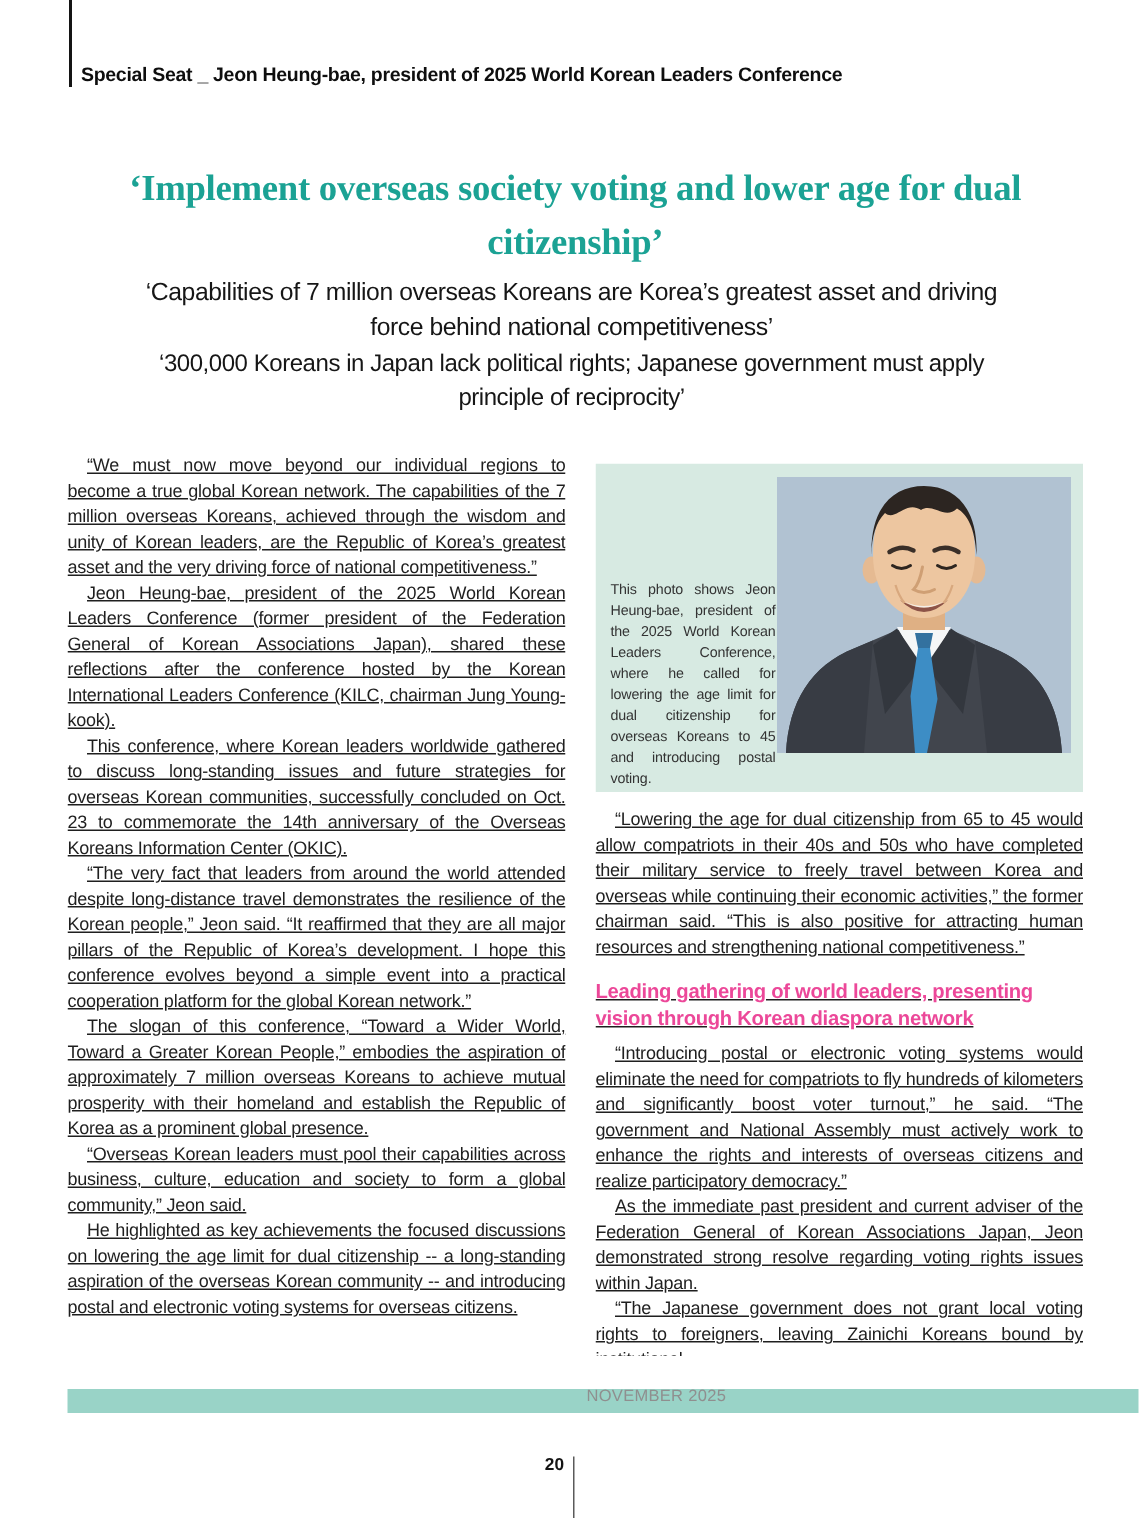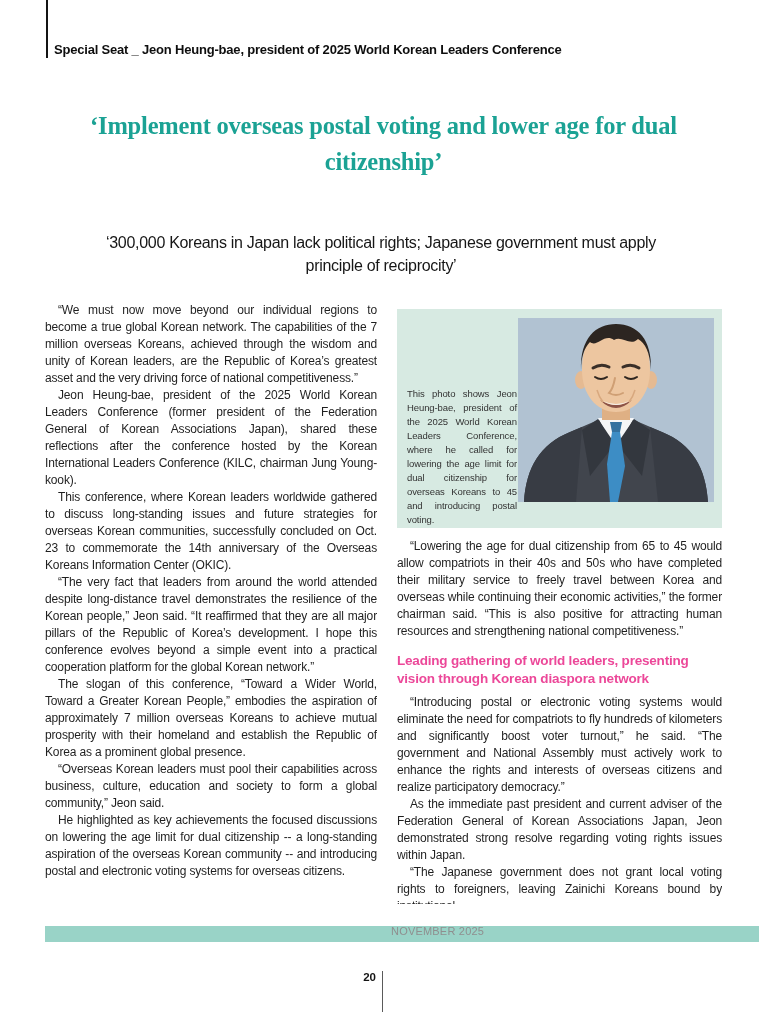--- a/index.html
+++ b/index.html
@@ -62,20 +62,21 @@
     letter-spacing: -0.3px;
   }
   
   .col {
     position: absolute;
     font-size: 12px;
     line-height: 17px;
     color: #1f1f1f;
     text-align: justify;
     letter-spacing: -0.15px;
+    text-decoration: underline;
   }
   .col p { text-indent: 13px; }
   .col-left { left: 45px; top: 302px; width: 332px; height: 600px; overflow: hidden; }
   .col-right { left: 397px; top: 309px; width: 325px; height: 595px; overflow: hidden; }
   
   .photo-box {
     position: relative;
     width: 325px; height: 219px;
     background: #d7eae2;
     margin-bottom: 10px;
@@ -136,21 +137,22 @@
   }
 </style>
 </head>
 <body>
 
 <div class="page">
 
   <div class="kicker-rule"></div>
   <div class="kicker">Special Seat _ Jeon Heung-bae, president of 2025 World Korean Leaders Conference</div>
 
-  <h1 class="title">‘Implement overseas postal voting and lower age for dual citizenship’</h1>
+  <h1 class="title">‘Implement overseas society voting and lower age for dual citizenship’</h1>
+  <div class="subtitle1">‘Capabilities of 7 million overseas Koreans are Korea’s greatest asset and driving force behind national competitiveness’</div>
   <div class="subtitle2">‘300,000 Koreans in Japan lack political rights; Japanese government must apply principle of reciprocity’</div>
 
   <div class="col col-left">
     <p>“We must now move beyond our individual regions to become a true global Korean network. The capabilities of the 7 million overseas Koreans, achieved through the wisdom and unity of Korean leaders, are the Republic of Korea’s greatest asset and the very driving force of national competitiveness.”</p>
     <p>Jeon Heung-bae, president of the 2025 World Korean Leaders Conference (former president of the Federation General of Korean Associations Japan), shared these reflections after the conference hosted by the Korean International Leaders Conference (KILC, chairman Jung Young-kook).</p>
     <p>This conference, where Korean leaders worldwide gathered to discuss long-standing issues and future strategies for overseas Korean communities, successfully concluded on Oct. 23 to commemorate the 14th anniversary of the Overseas Koreans Information Center (OKIC).</p>
     <p>“The very fact that leaders from around the world attended despite long-distance travel demonstrates the resilience of the Korean people,” Jeon said. “It reaffirmed that they are all major pillars of the Republic of Korea’s development. I hope this conference evolves beyond a simple event into a practical cooperation platform for the global Korean network.”</p>
     <p>The slogan of this conference, “Toward a Wider World, Toward a Greater Korean People,” embodies the aspiration of approximately 7 million overseas Koreans to achieve mutual prosperity with their homeland and establish the Republic of Korea as a prominent global presence.</p>
     <p>“Overseas Korean leaders must pool their capabilities across business, culture, education and society to form a global community,” Jeon said.</p>
     <p>He highlighted as key achievements the focused discussions on lowering the age limit for dual citizenship -- a long-standing aspiration of the overseas Korean community -- and introducing postal and electronic voting systems for overseas citizens.</p>

